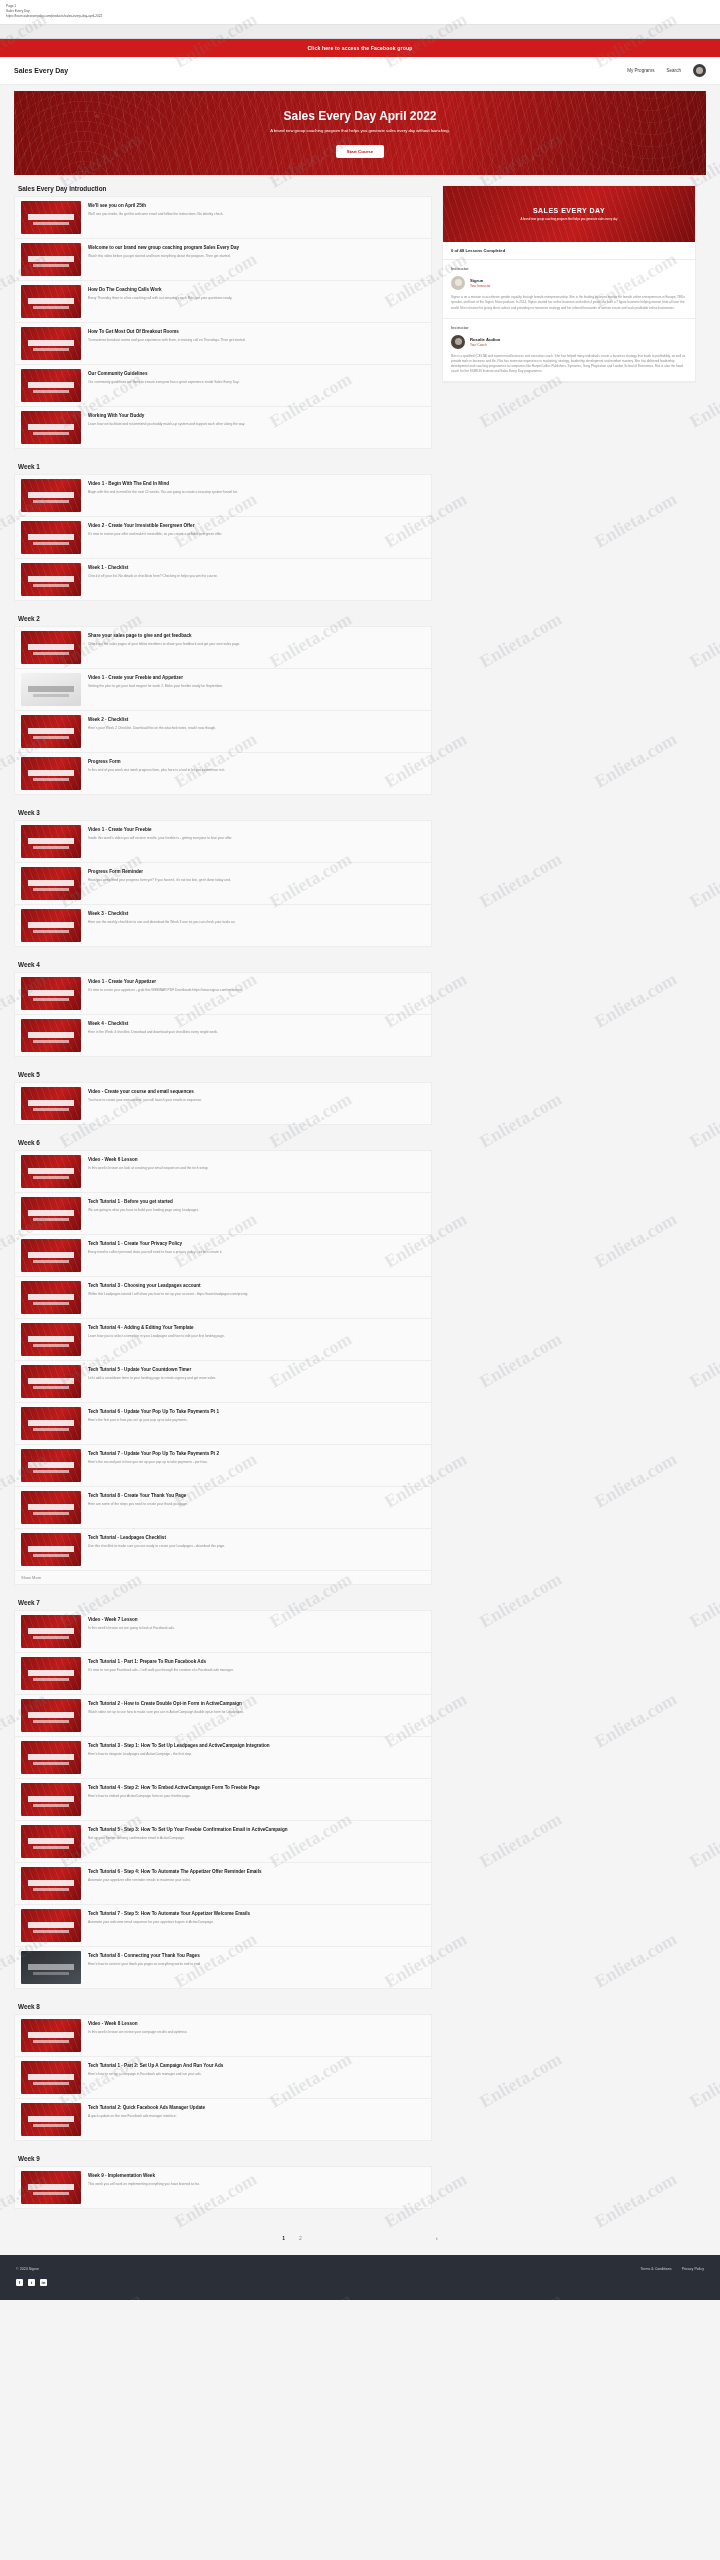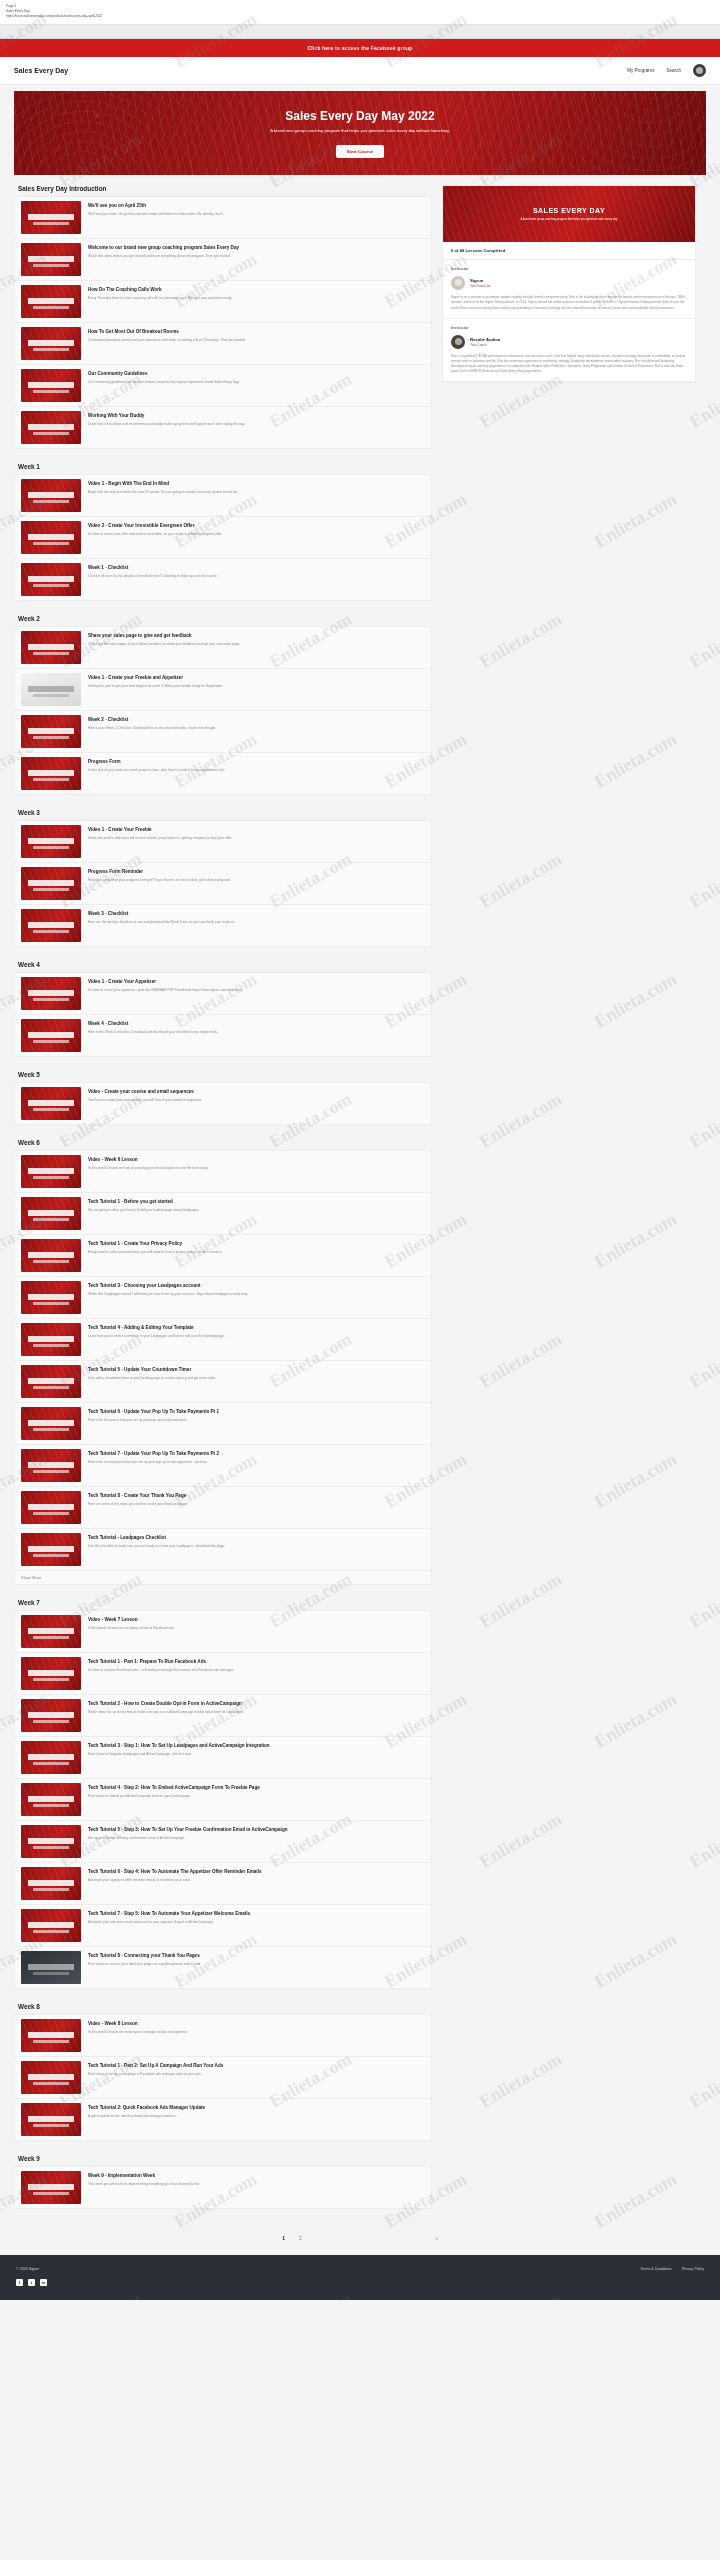--- a/index.html
+++ b/index.html
@@ -203,21 +203,21 @@
 
 <div class="nav">
   <div class="brand">Sales Every Day</div>
   <div class="spacer"></div>
   <div class="nav-link">My Programs</div>
   <div class="nav-link">Search</div>
   <div class="avatar"></div>
 </div>
 
 <div class="hero">
-  <h1>Sales Every Day May 2022</h1>
+  <h1>Sales Every Day April 2022</h1>
   <p>A brand new group coaching program that helps you generate sales every day without launching.</p>
   <button class="start-btn">Start Course</button>
 </div>
 
 <div class="wrap">
   <div class="content" id="sections-host">
       <div class="sec-title">Sales Every Day Introduction</div>
       <div class="lesson-list">
         <div class="lesson">
           <div class="thumb">

